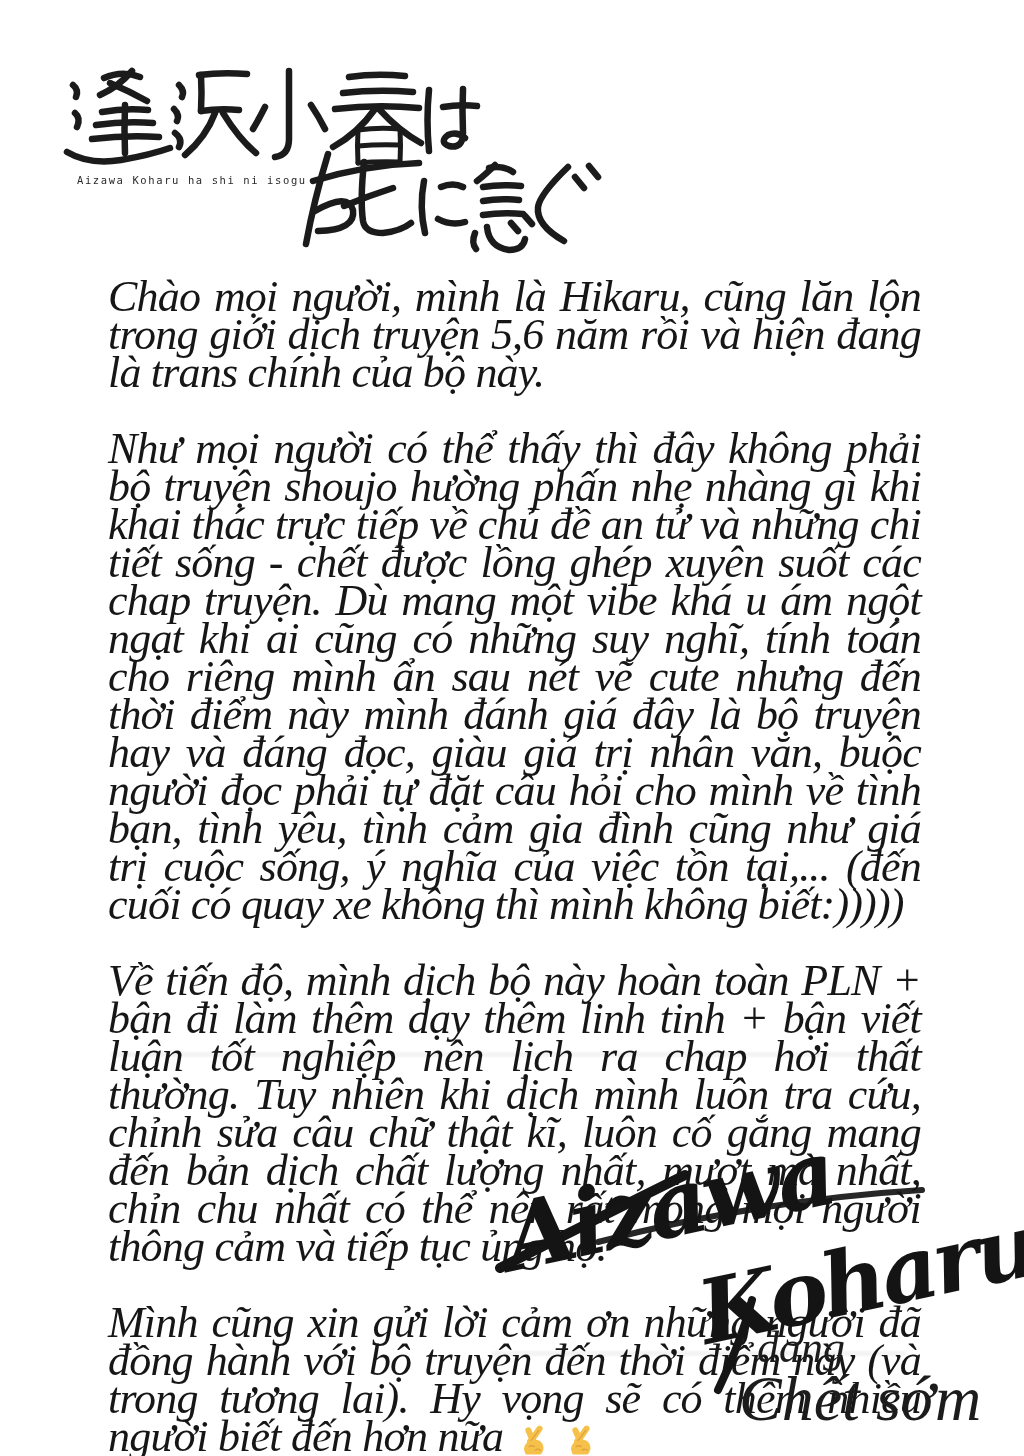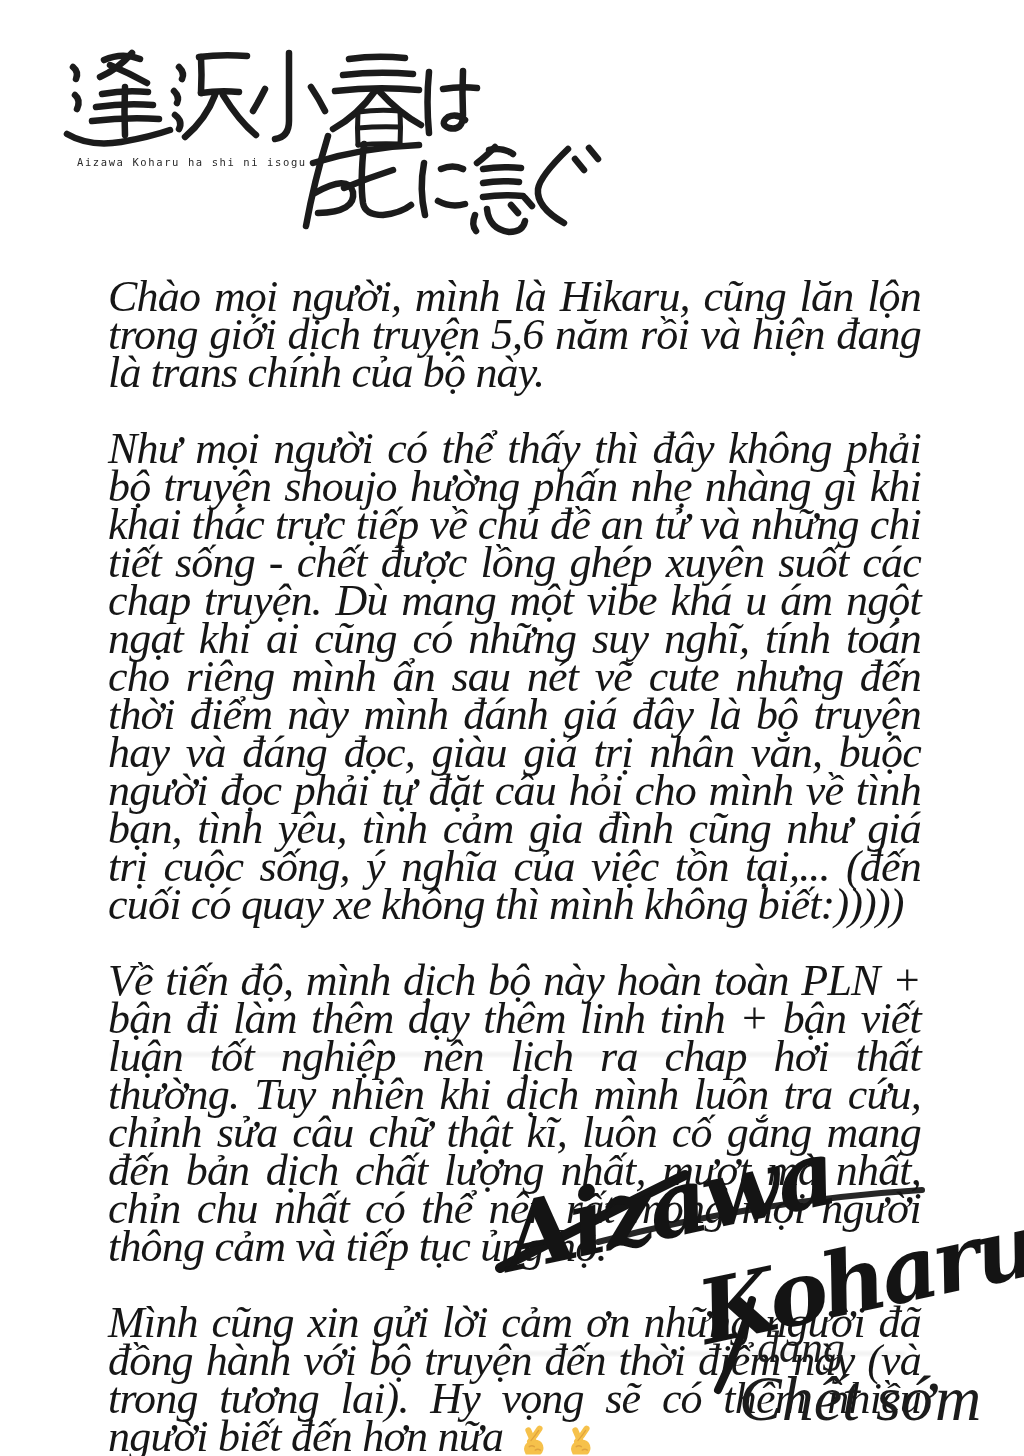--- a/index.html
+++ b/index.html
@@ -10,21 +10,21 @@
     overflow:hidden;
     font-family:"Liberation Serif", serif;
     color:#1a1a1a;
   }
   .sr-only{
     position:absolute;width:1px;height:1px;overflow:hidden;
     clip:rect(0 0 0 0);white-space:nowrap;
   }
   
   .logo{
-    position:absolute;left:62px;top:42px;width:545px;height:212px;
+    position:absolute;left:62px;top:60px;width:545px;height:212px;
   }
   .logo svg{display:block;width:100%;height:100%;}
   .logo .stroke{
     fill:none;stroke:#1b1b1b;stroke-width:6.5;
     stroke-linecap:round;stroke-linejoin:round;
   }
   .logo .thin{stroke-width:5;}
   .logo .roman{
     font-family:"DejaVu Sans Mono", monospace;
     font-size:10.5px;letter-spacing:1.6px;fill:#2a2a2a;

